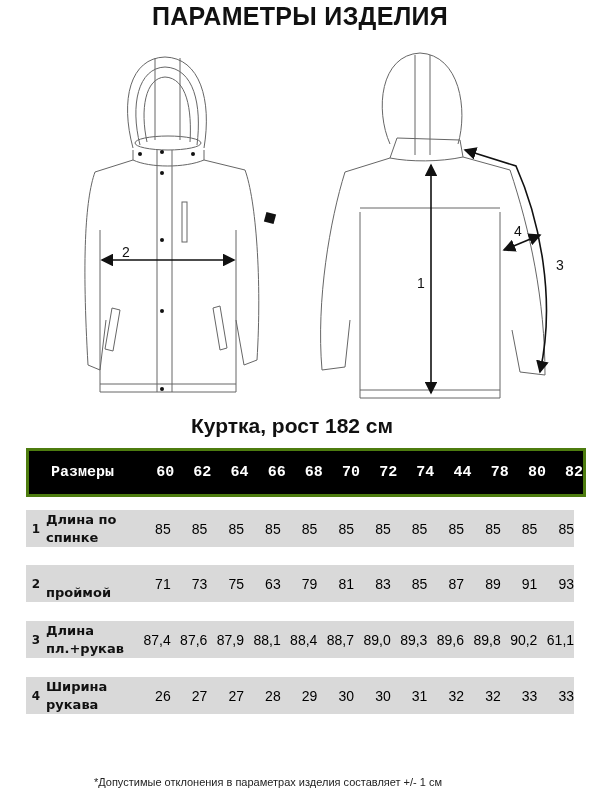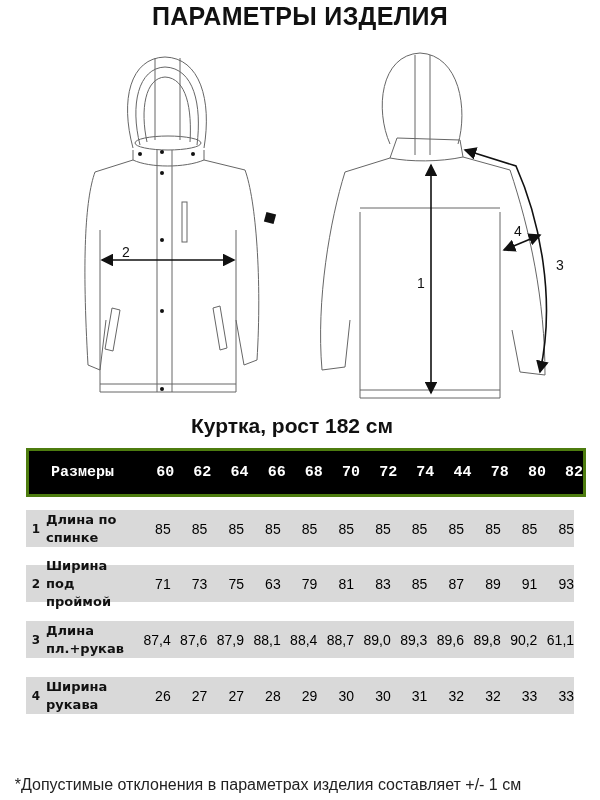--- a/index.html
+++ b/index.html
@@ -9,21 +9,21 @@
   .subtitle { position:absolute; left:0; top:414px; width:584px; text-align:center; font-size:21px; font-weight:bold; }
   .table { position:absolute; left:26px; top:448px; width:560px; }
   .hdr { height:43px; background:#000; color:#fff; display:flex; align-items:center; font-family:Liberation Mono, monospace; font-weight:bold; font-size:15px; border:3px solid #4d7c0f; }
   .hdr .lbl { width:108px; padding-left:22px; box-sizing:border-box; }
   .cells { display:flex; flex:1; }
   .cells span { flex:1; text-align:right; }
   .row { position:absolute; left:0; width:548px; height:37px; background:#d9d9d9; display:flex; align-items:center; font-size:14px; }
   .row .num { width:20px; text-align:center; font-family:"DejaVu Sans", sans-serif; font-weight:bold; font-size:12px; }
   .row .lbl { width:88px; font-family:"DejaVu Sans", sans-serif; font-weight:bold; font-size:13px; line-height:18px; }
   .row .cells span { font-size:14px; color:#000000; }
-  .note { position:absolute; left:0; top:776px; width:536px; text-align:center; font-size:16px; color:#222; }
+  .note { position:absolute; left:0; top:776px; width:536px; text-align:center; font-size:11px; color:#222; }
 </style>
 </head>
 <body>
 
 <div class="title">ПАРАМЕТРЫ ИЗДЕЛИЯ</div>
 
 <svg class="drawing" viewBox="0 40 600 370" xmlns="http://www.w3.org/2000/svg">
   <defs>
     <marker id="ah" markerWidth="8" markerHeight="8" refX="7" refY="4" orient="auto">
       <path d="M0,0 L8,4 L0,8 z" fill="#111"></path>
@@ -131,21 +131,21 @@
       <span>85</span>
       <span>85</span>
       <span>85</span>
       <span>85</span>
       <span>85</span>
     </div>
   </div>
 
   <div class="row" style="top:117px;">
     <span class="num">2</span>
-    <span class="lbl"><span>Ширина под</span><br><span>проймой</span></span>
+    <span class="lbl"><br><span>проймой</span></span>
     <div class="cells">
       <span>71</span>
       <span>73</span>
       <span>75</span>
       <span>63</span>
       <span>79</span>
       <span>81</span>
       <span>83</span>
       <span>85</span>
       <span>87</span>

